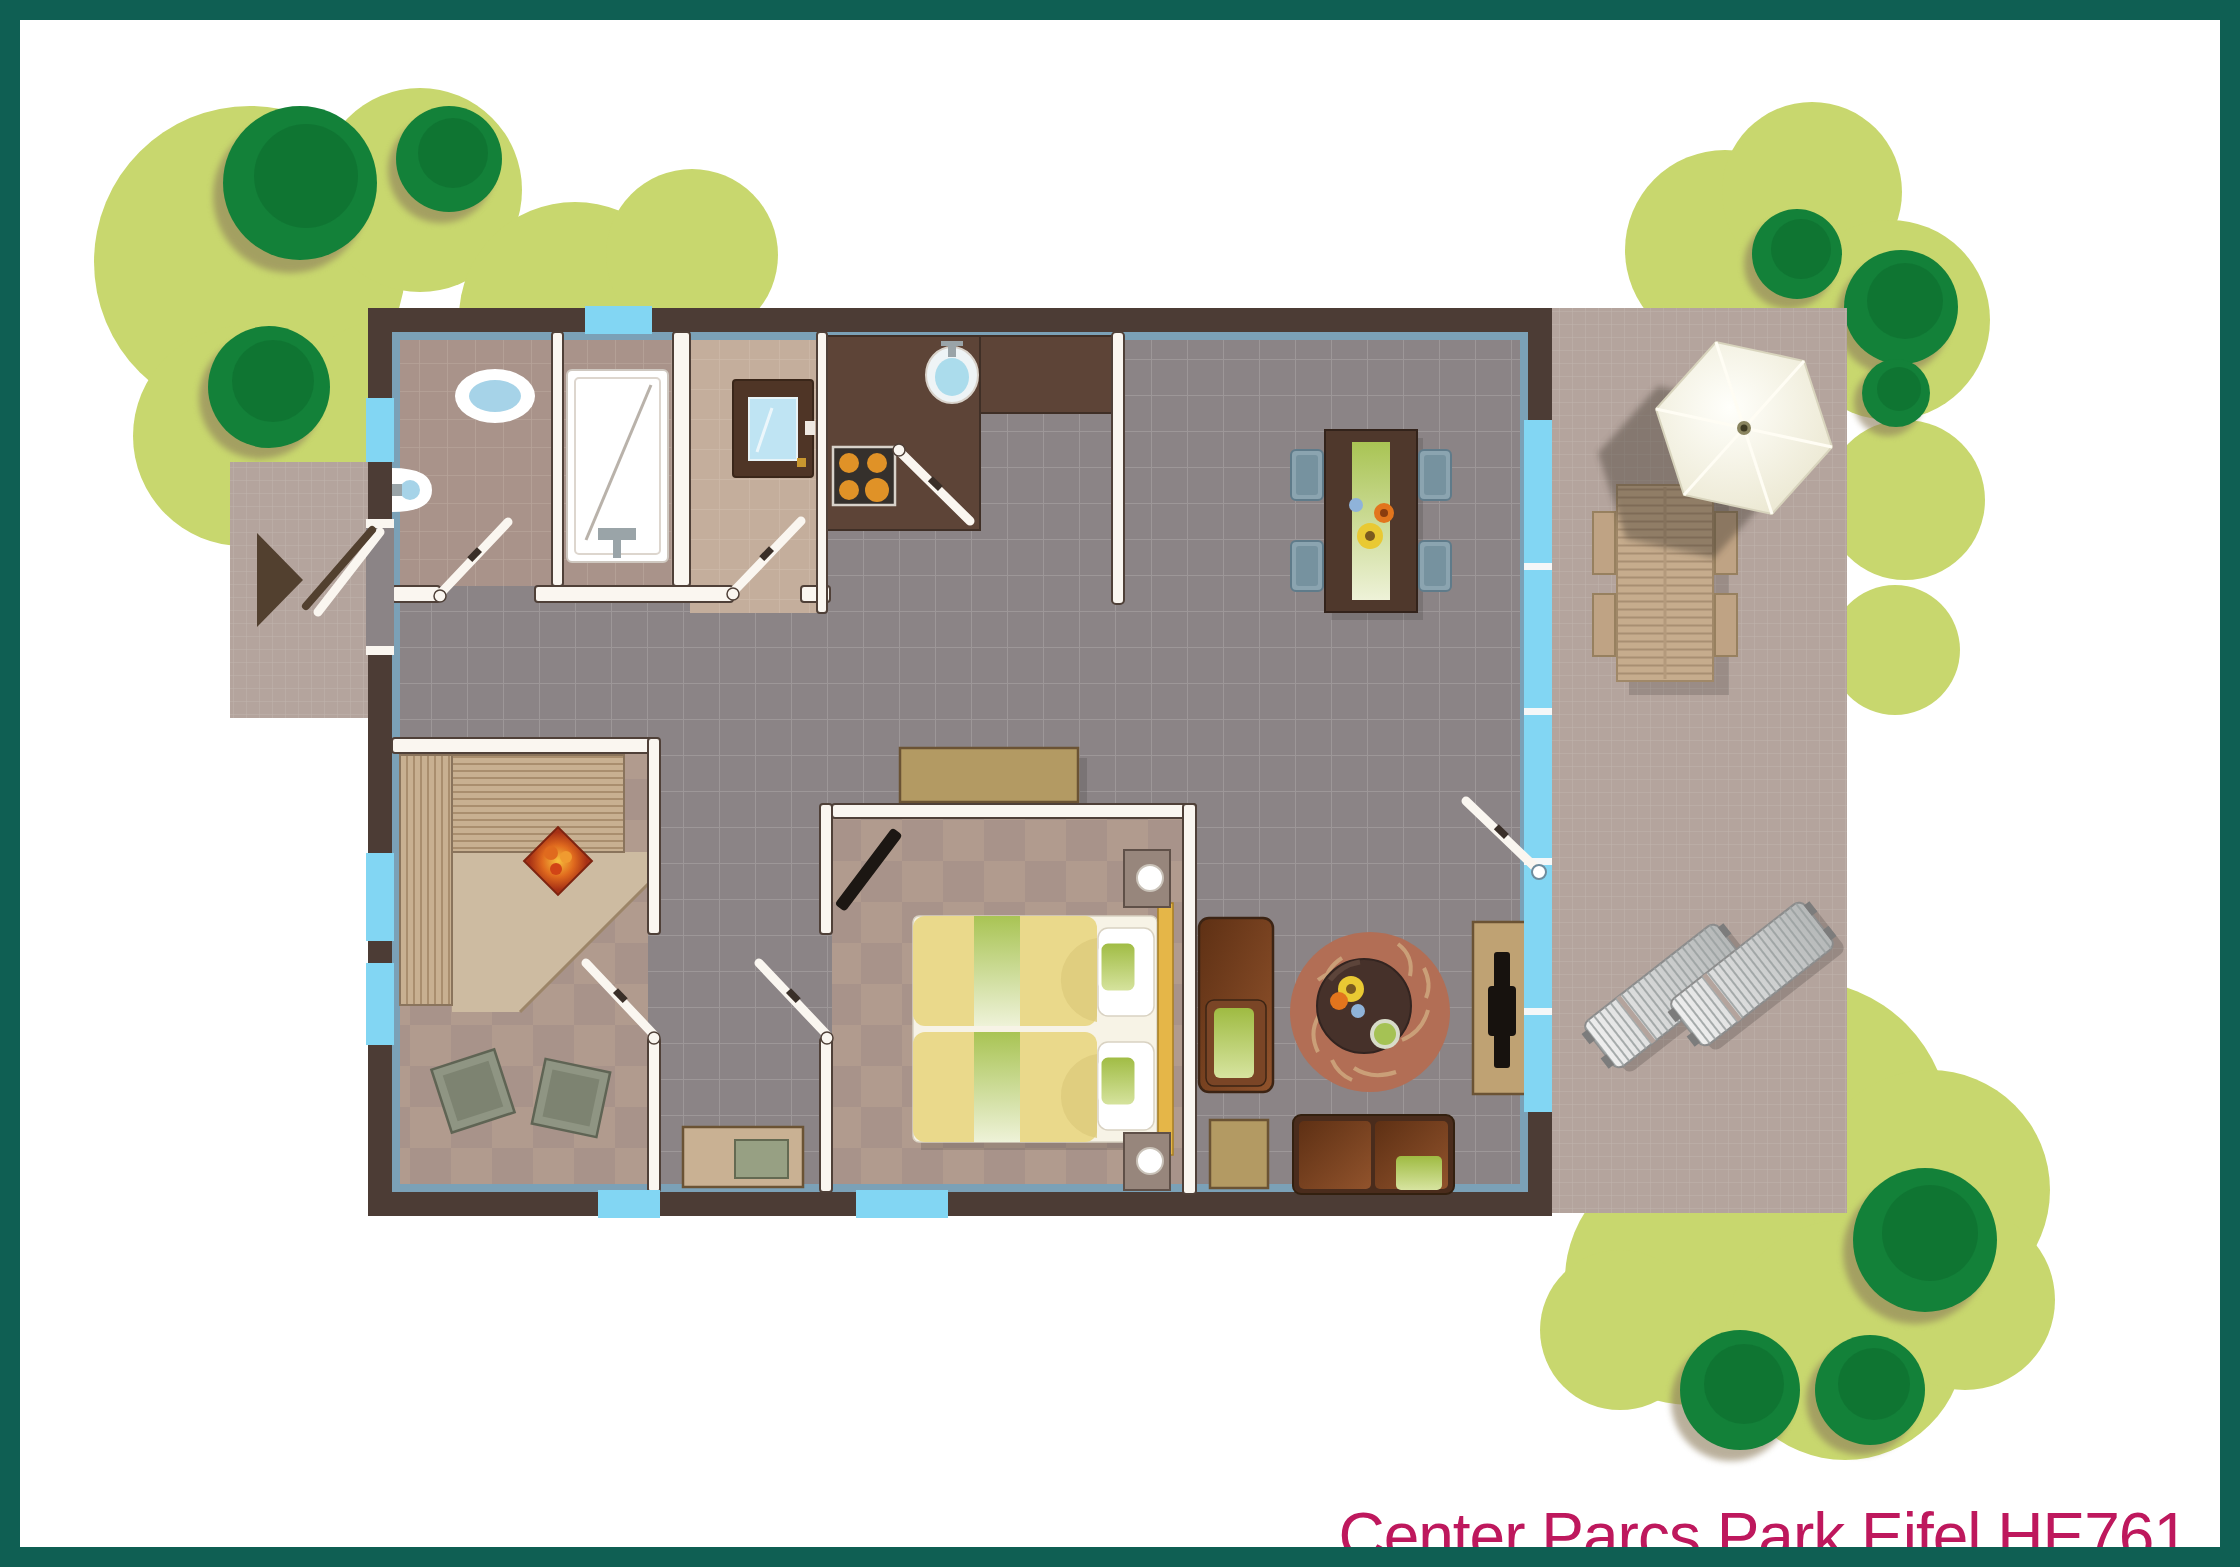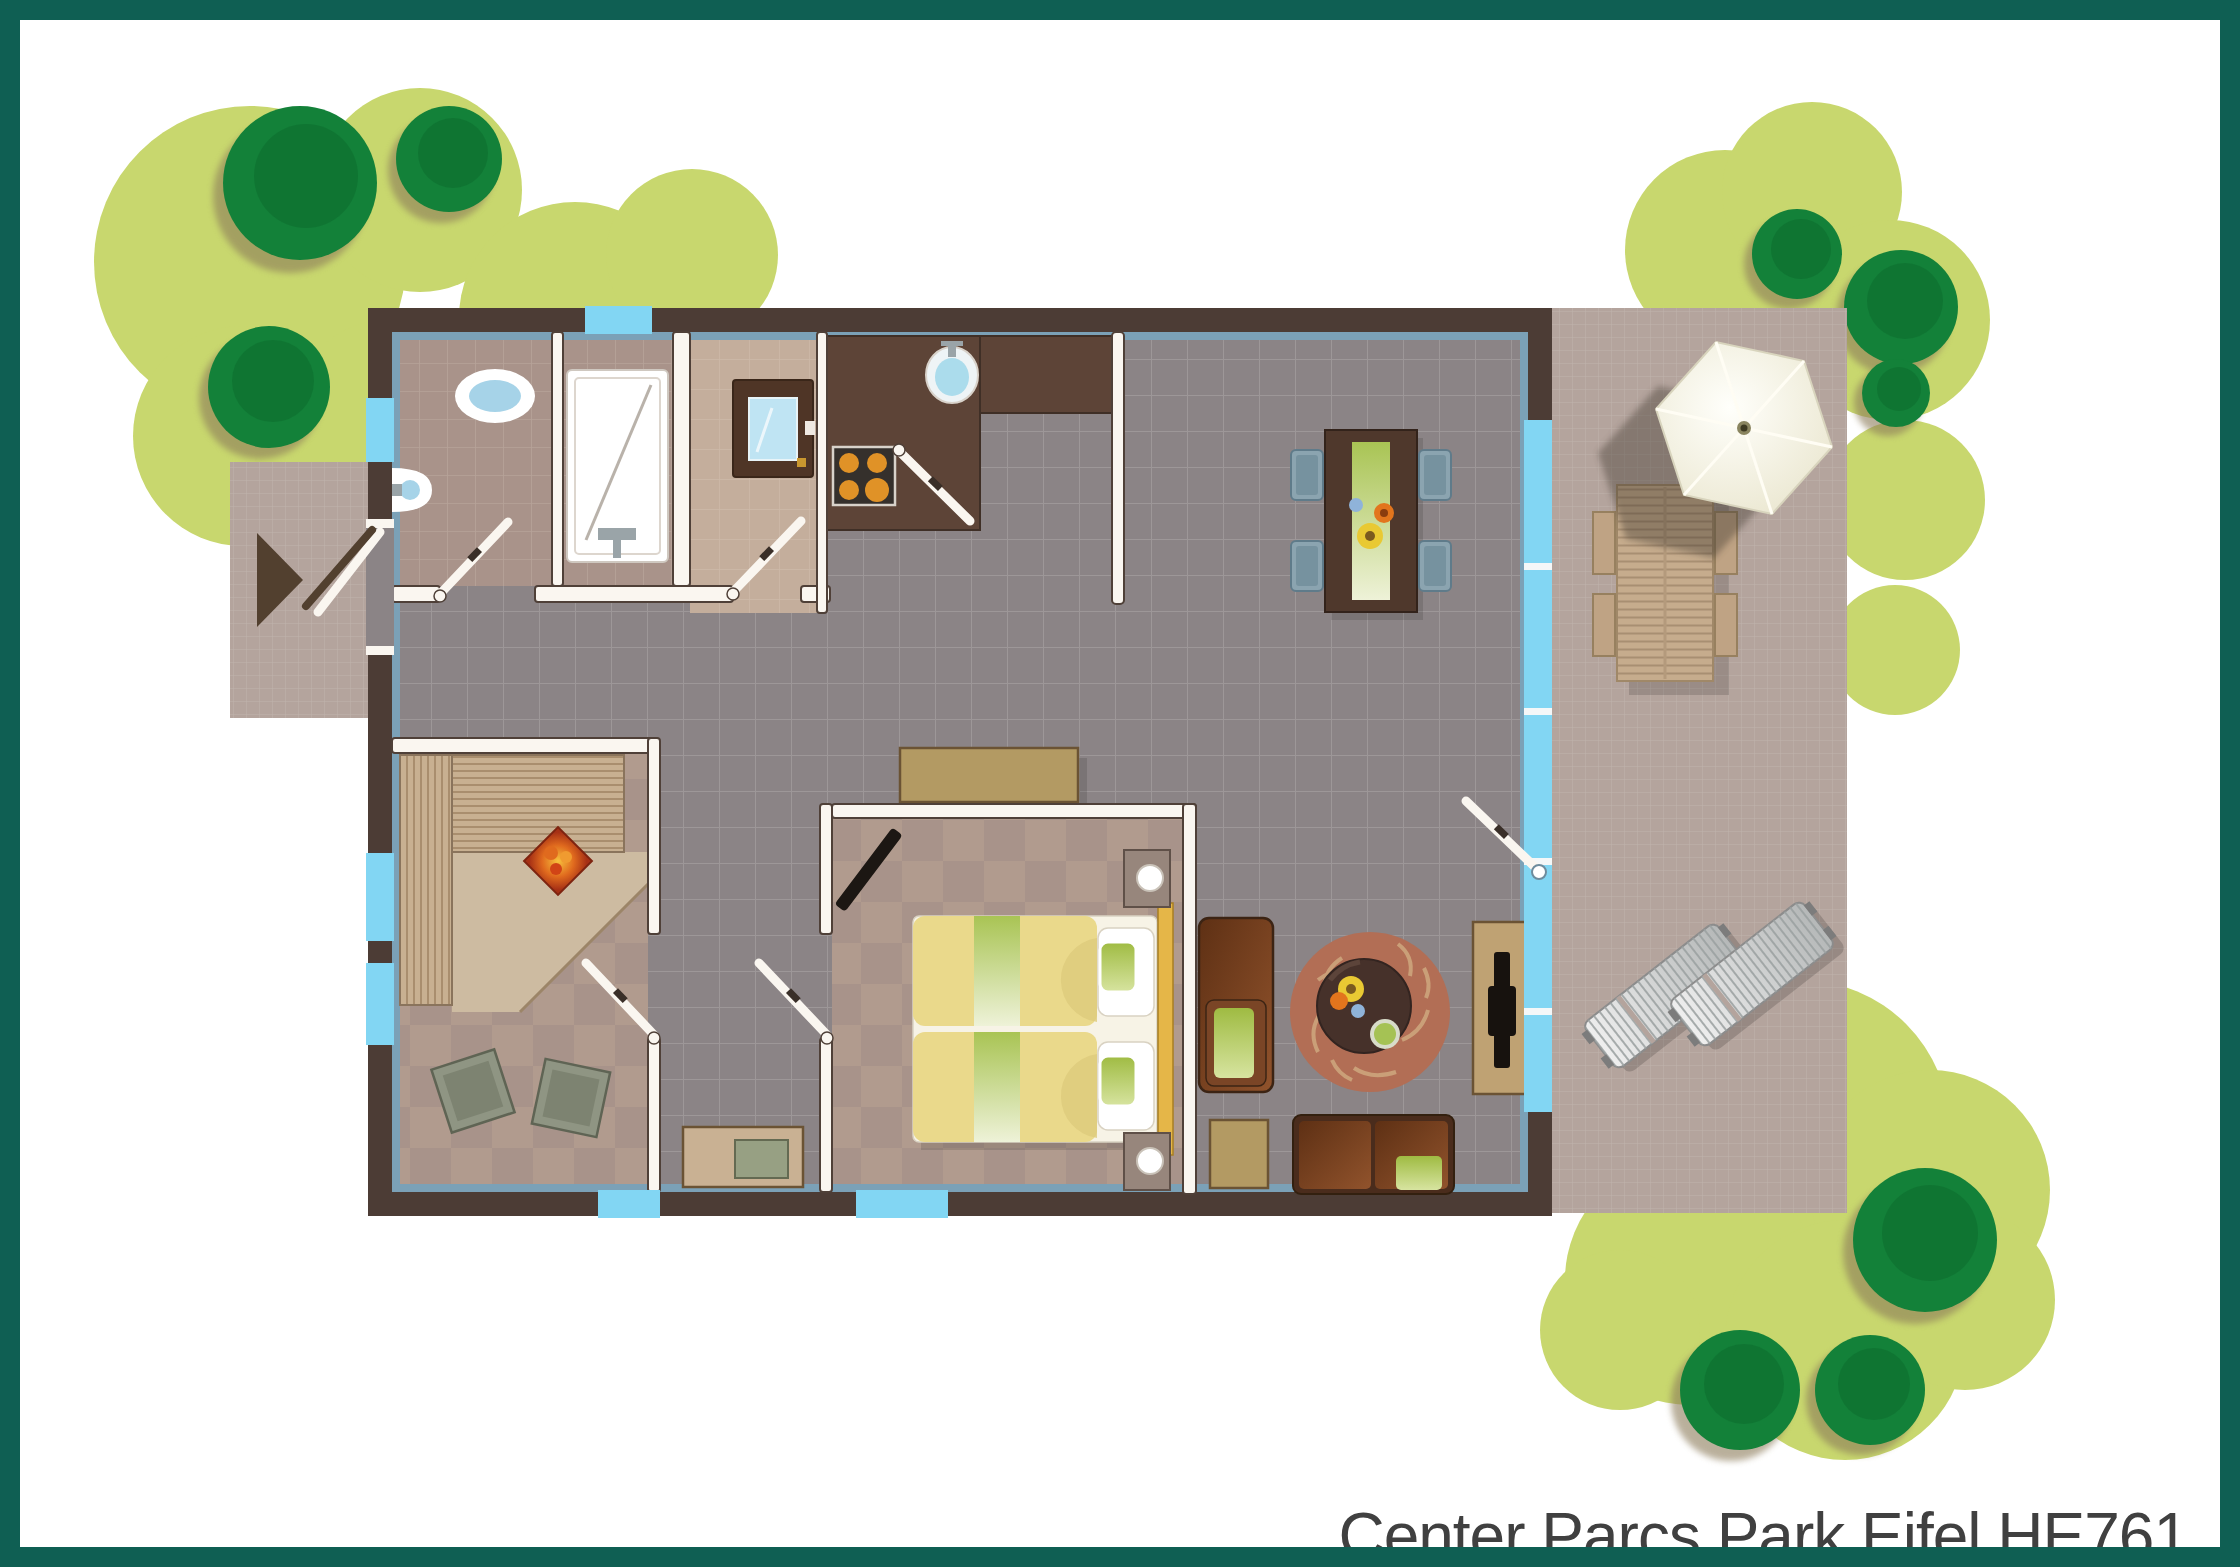--- a/index.html
+++ b/index.html
@@ -1,21 +1,21 @@
 <!DOCTYPE html>
 <html><head>
 <meta charset="utf-8">
 <style>
   html,body{margin:0;padding:0;background:#ffffff;}
   .page{position:relative;width:2240px;height:1567px;background:#ffffff;overflow:hidden;
         font-family:"Liberation Sans", sans-serif;}
   .frame{position:absolute;inset:0;border:20px solid #0f5f53;pointer-events:none;z-index:50;}
   .plan-svg{position:absolute;left:0;top:0;}
   .plan-title{position:absolute;top:1504px;right:52px;font-size:64px;line-height:1;
-              letter-spacing:-1px;color:#404040;white-space:nowrap;z-index:40;}
+              letter-spacing:-1px;color:#be185d;white-space:nowrap;z-index:40;}
 </style>
 </head>
 <body>
 
 <div class="page">
 
 <svg class="plan-svg" width="2240" height="1567" viewBox="0 0 2240 1567">
 <defs>
   <pattern id="gridHall" width="36" height="36" patternUnits="userSpaceOnUse">
     <rect width="36" height="36" fill="#8b8486"></rect>

